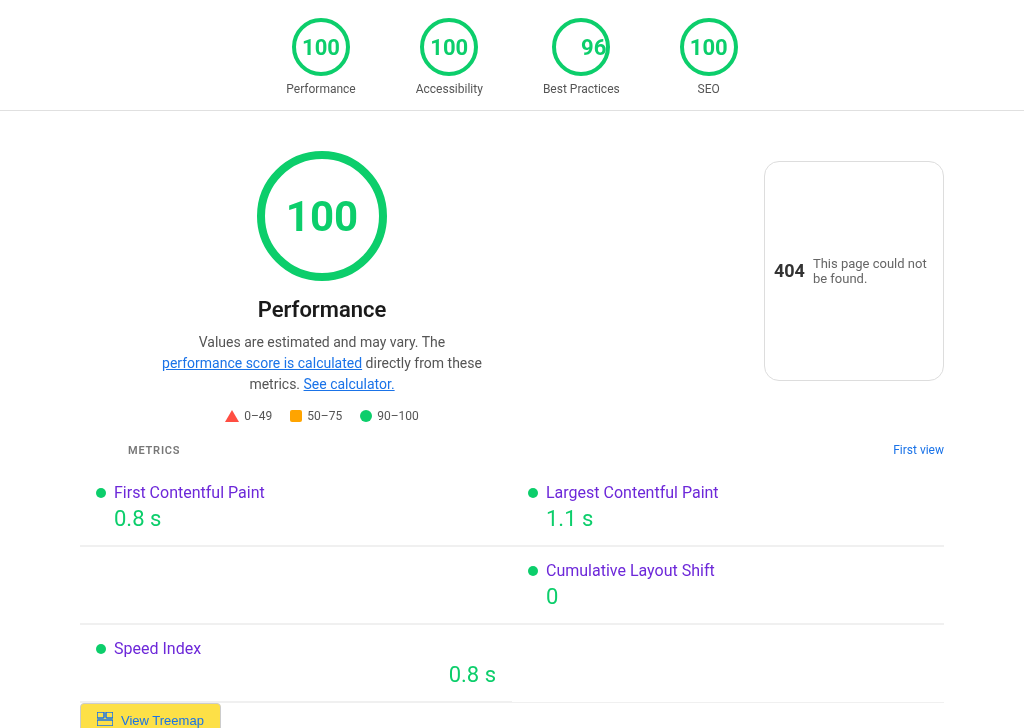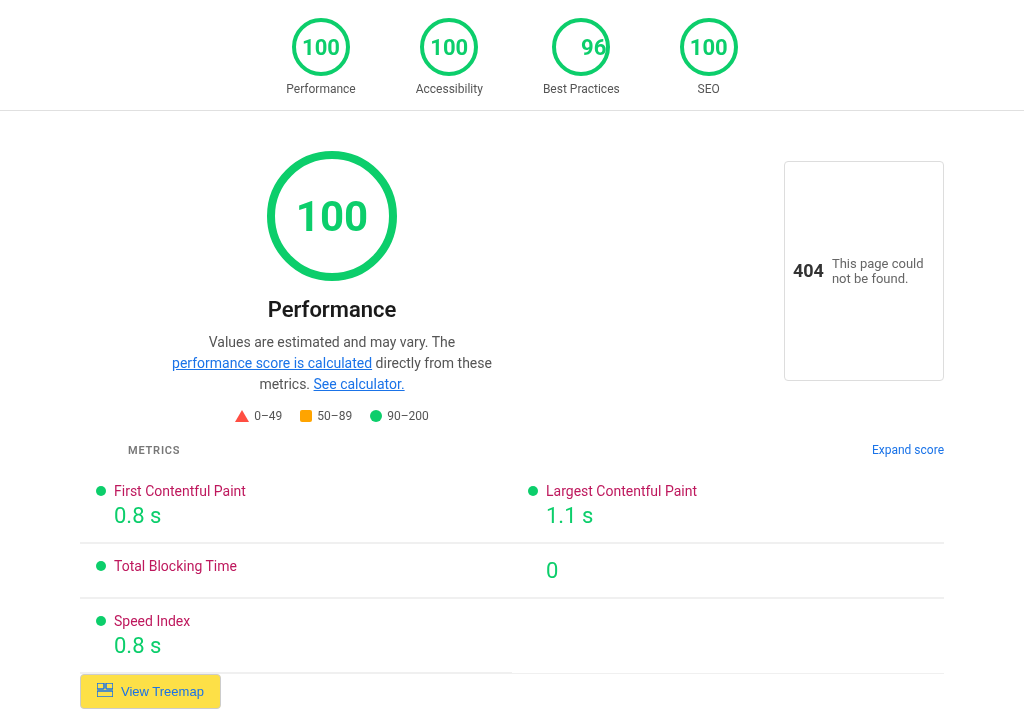--- a/index.html
+++ b/index.html
@@ -148,24 +148,24 @@
 
     .legend-dot {
       width: 12px;
       height: 12px;
       border-radius: 50%;
       background: #0cce6b;
     }
 
     
     .screenshot-preview {
-      width: 160px;
+      width: 180px;
       height: 220px;
       border: 1px solid #ddd;
-      border-radius: 4px;
+      border-radius: 15px;
       display: flex;
       flex-direction: column;
       align-items: center;
       justify-content: center;
       margin-top: 10px;
       background: #fff;
       flex-shrink: 0;
     }
 
     .screenshot-inner {
@@ -230,22 +230,22 @@
 
     .metric-dot {
       width: 10px;
       height: 10px;
       border-radius: 50%;
       background: #0cce6b;
       flex-shrink: 0;
     }
 
     .metric-name {
-      font-size: 14px;
-      color: #be185d;
+      font-size: 16px;
+      color: #6d28d9;
     }
 
     .metric-value {
       font-size: 22px;
       font-weight: 400;
       color: #0cce6b;
       padding-left: 18px;
     }
 
     .view-treemap-btn {
@@ -266,20 +266,21 @@
       grid-template-columns: 1fr 1fr;
       width: 100%;
       border-bottom: 1px solid #f0f0f0;
     }
 
     .metrics-row-single {
       display: grid;
       grid-template-columns: 1fr 1fr;
       width: 100%;
       border-bottom: 1px solid #f0f0f0;
+      text-align: right;
     }
   </style>
 </head>
 <body>
 
 <div class="scores-bar">
 
   <div class="score-item">
     <div class="score-circle">
       <span class="score-number">100</span>
@@ -324,25 +325,25 @@
         <span>directly from these metrics.</span>
         <a>See calculator.</a>
       </p>
       <div class="legend">
         <div class="legend-item">
           <div class="legend-triangle"></div>
           <span>0–49</span>
         </div>
         <div class="legend-item">
           <div class="legend-square"></div>
-          <span>50–89</span>
+          <span>50–75</span>
         </div>
         <div class="legend-item">
           <div class="legend-dot"></div>
-          <span>90–200</span>
+          <span>90–100</span>
         </div>
       </div>
     </div>
 
     <div style="display:flex; align-items:flex-start; padding-top:10px;">
 
       <div style="width:180px;"></div>
       <div class="screenshot-preview">
         <div class="screenshot-inner">
           <div style="display:flex; align-items:center; gap:8px;">
@@ -351,21 +352,21 @@
           </div>
         </div>
       </div>
     </div>
 
   </div>
 
   <div class="metrics-section">
     <div class="metrics-header">
       <span class="metrics-title">METRICS</span>
-      <span class="expand-view">Expand score</span>
+      <span class="expand-view">First view</span>
     </div>
 
     
     <div class="metrics-row">
       <div class="metric-item">
         <div class="metric-name-row">
           <div class="metric-dot"></div>
           <span class="metric-name">First Contentful Paint</span>
         </div>
         <div class="metric-value">0.8 s</div>
@@ -375,26 +376,26 @@
           <div class="metric-dot"></div>
           <span class="metric-name">Largest Contentful Paint</span>
         </div>
         <div class="metric-value">1.1 s</div>
       </div>
     </div>
 
     
     <div class="metrics-row">
       <div class="metric-item">
+      </div>
+      <div class="metric-item">
         <div class="metric-name-row">
           <div class="metric-dot"></div>
-          <span class="metric-name">Total Blocking Time</span>
-        </div>
-      </div>
-      <div class="metric-item">
+          <span class="metric-name">Cumulative Layout Shift</span>
+        </div>
         <div class="metric-value">0</div>
       </div>
     </div>
 
     
     <div class="metrics-row-single">
       <div class="metric-item">
         <div class="metric-name-row">
           <div class="metric-dot"></div>
           <span class="metric-name">Speed Index</span>

